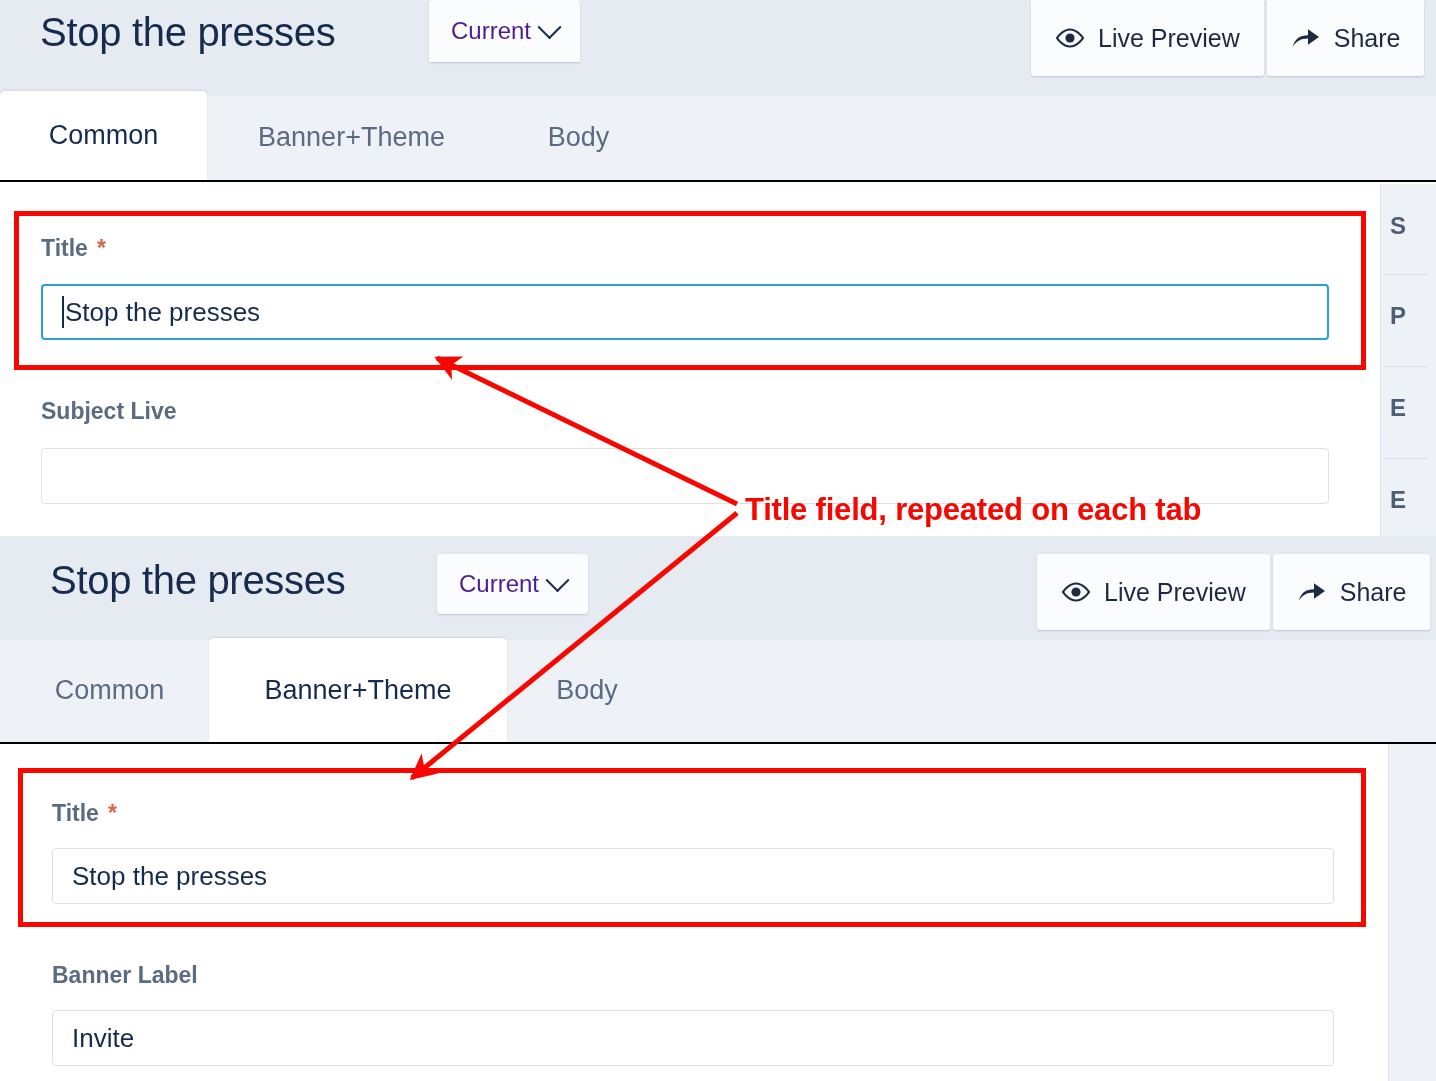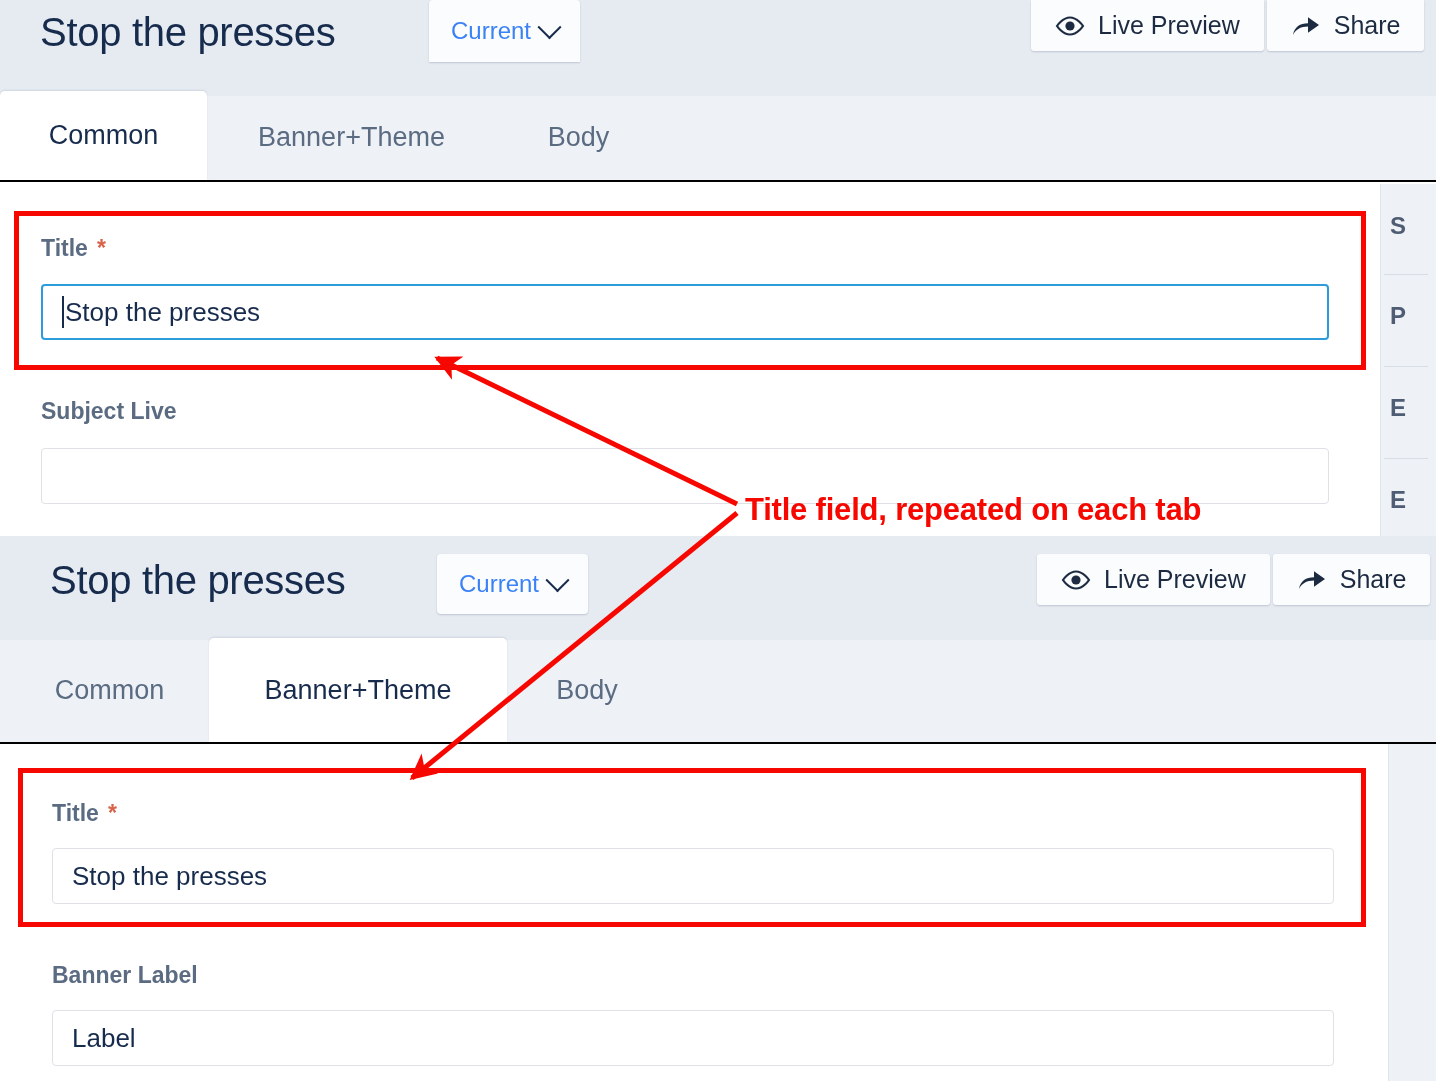--- a/index.html
+++ b/index.html
@@ -58,40 +58,40 @@
     background: #fbfcfd;
     border-radius: 4px 4px 0 0;
     box-shadow: 0 1px 2px rgba(9,30,66,0.18);
     display: flex;
     align-items: center;
     justify-content: center;
     gap: 10px;
     padding: 0 22px;
     box-sizing: border-box;
     font-size: 24px;
-    color: #3b82f6;
+    color: #4c1d95;
     cursor: pointer;
   }
   .chev {
     display: inline-block;
     width: 15px;
     height: 15px;
     border-right: 2.6px solid #172b4d;
     border-bottom: 2.6px solid #172b4d;
     transform: rotate(45deg) translate(-3px,-3px);
   }
   .hdr-actions {
     position: absolute;
     top: 0;
     display: flex;
     align-items: flex-start;
     gap: 3px;
   }
   .hdr-btn {
-    height: 51px;
+    height: 76px;
     background: #fbfcfd;
     box-shadow: 0 1px 2px rgba(9,30,66,0.18);
     border-radius: 0 0 3px 3px;
     display: flex;
     align-items: center;
     gap: 13px;
     padding: 0 24px;
     box-sizing: border-box;
     font-size: 25px;
     color: #1c2b41;
@@ -342,21 +342,21 @@
       <span>Title</span><span class="req-star">*</span>
     </div>
     <div class="text-input" style="left:52px; top:104px; width:1282px; height:56px;">
       <span>Stop the presses</span>
     </div>
 
     <div class="field-label" style="left:52px; top:218px;">
       <span>Banner Label</span>
     </div>
     <div class="text-input" style="left:52px; top:266px; width:1282px; height:56px;">
-      <span>Label</span>
+      <span>Invite</span>
     </div>
   </div>
 </div>
 
 <div class="anno-layer">
 
   <div class="anno-box" style="left:14px; top:211px; width:1352px; height:159px;"></div>
 
   <div class="anno-box" style="left:18px; top:768px; width:1348px; height:159px;"></div>
 

